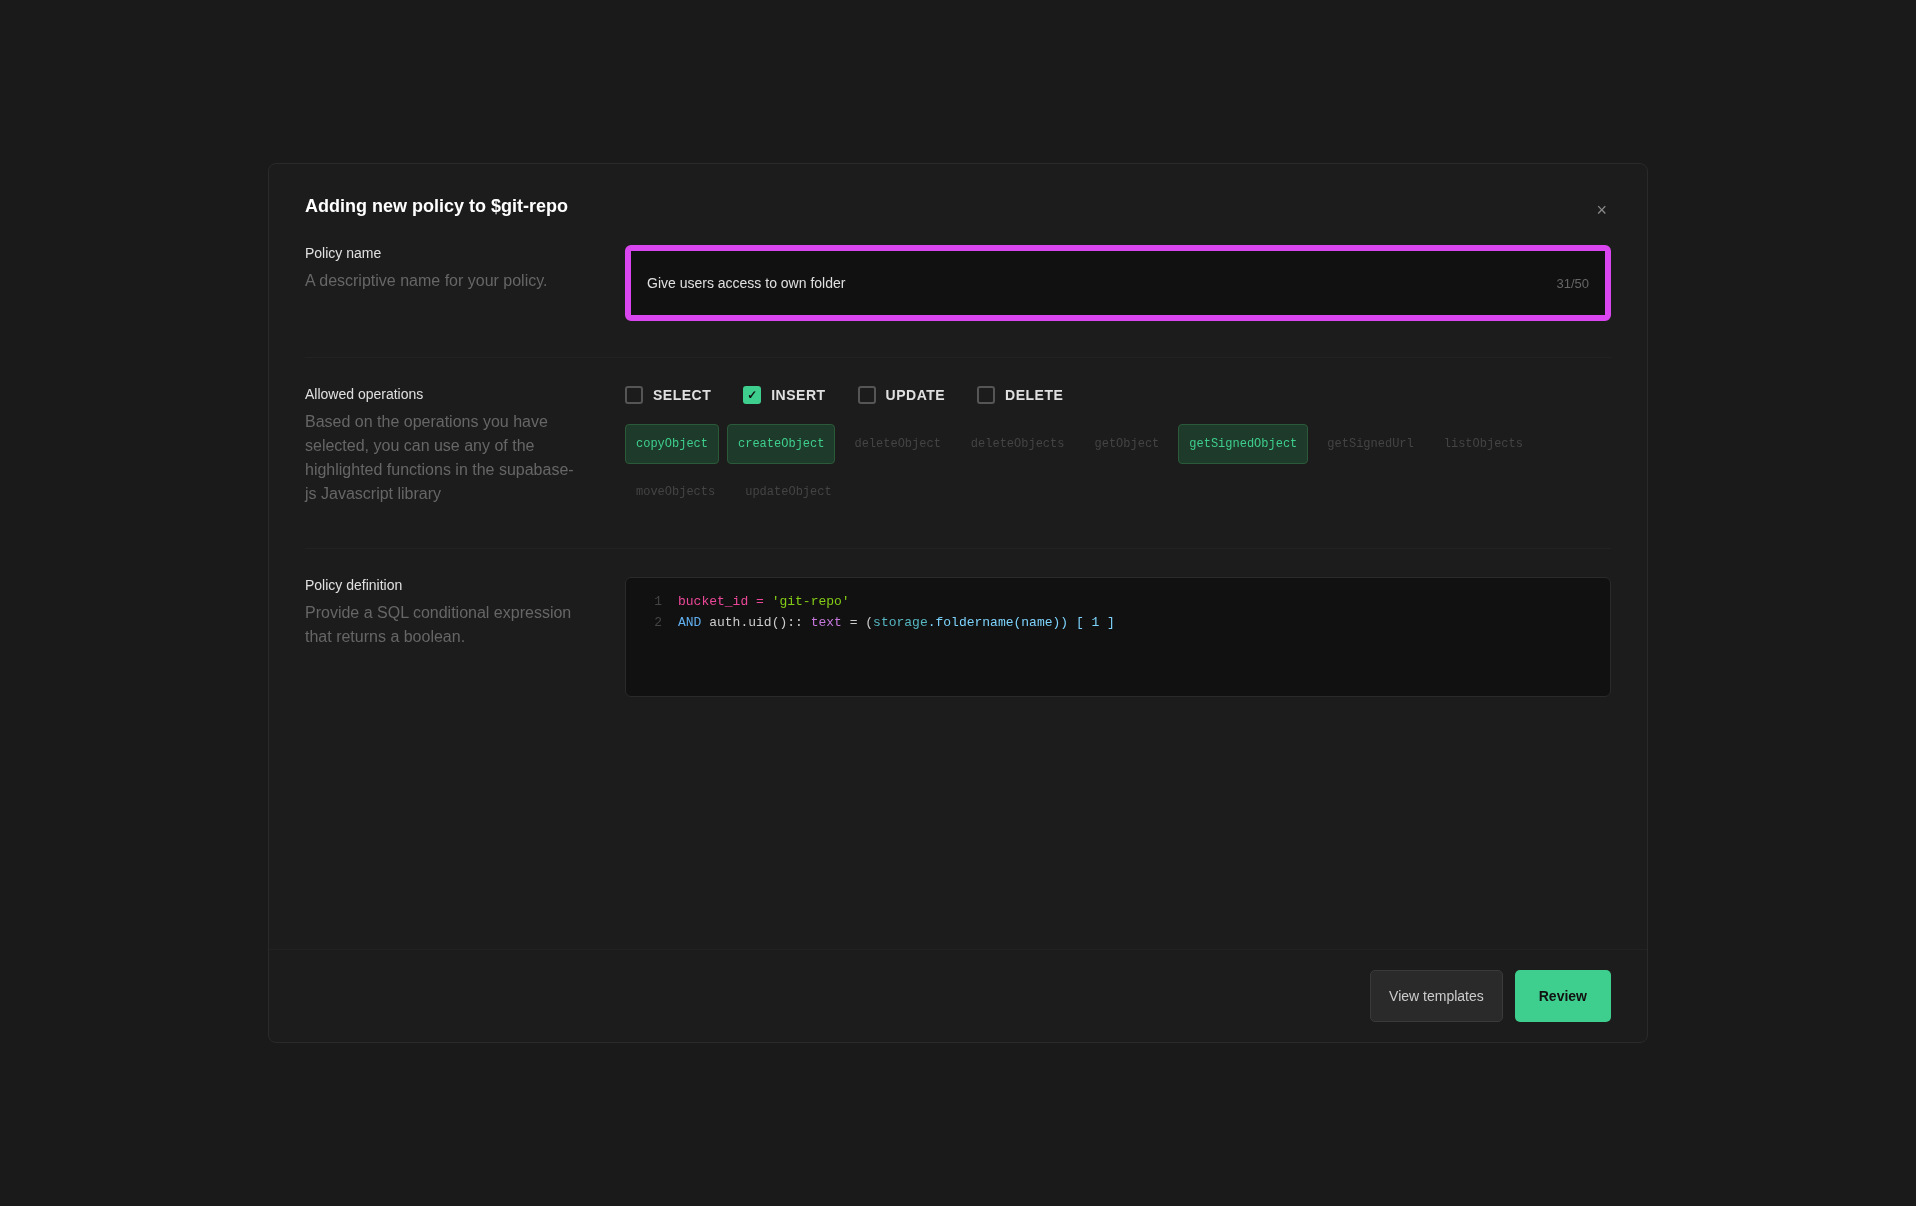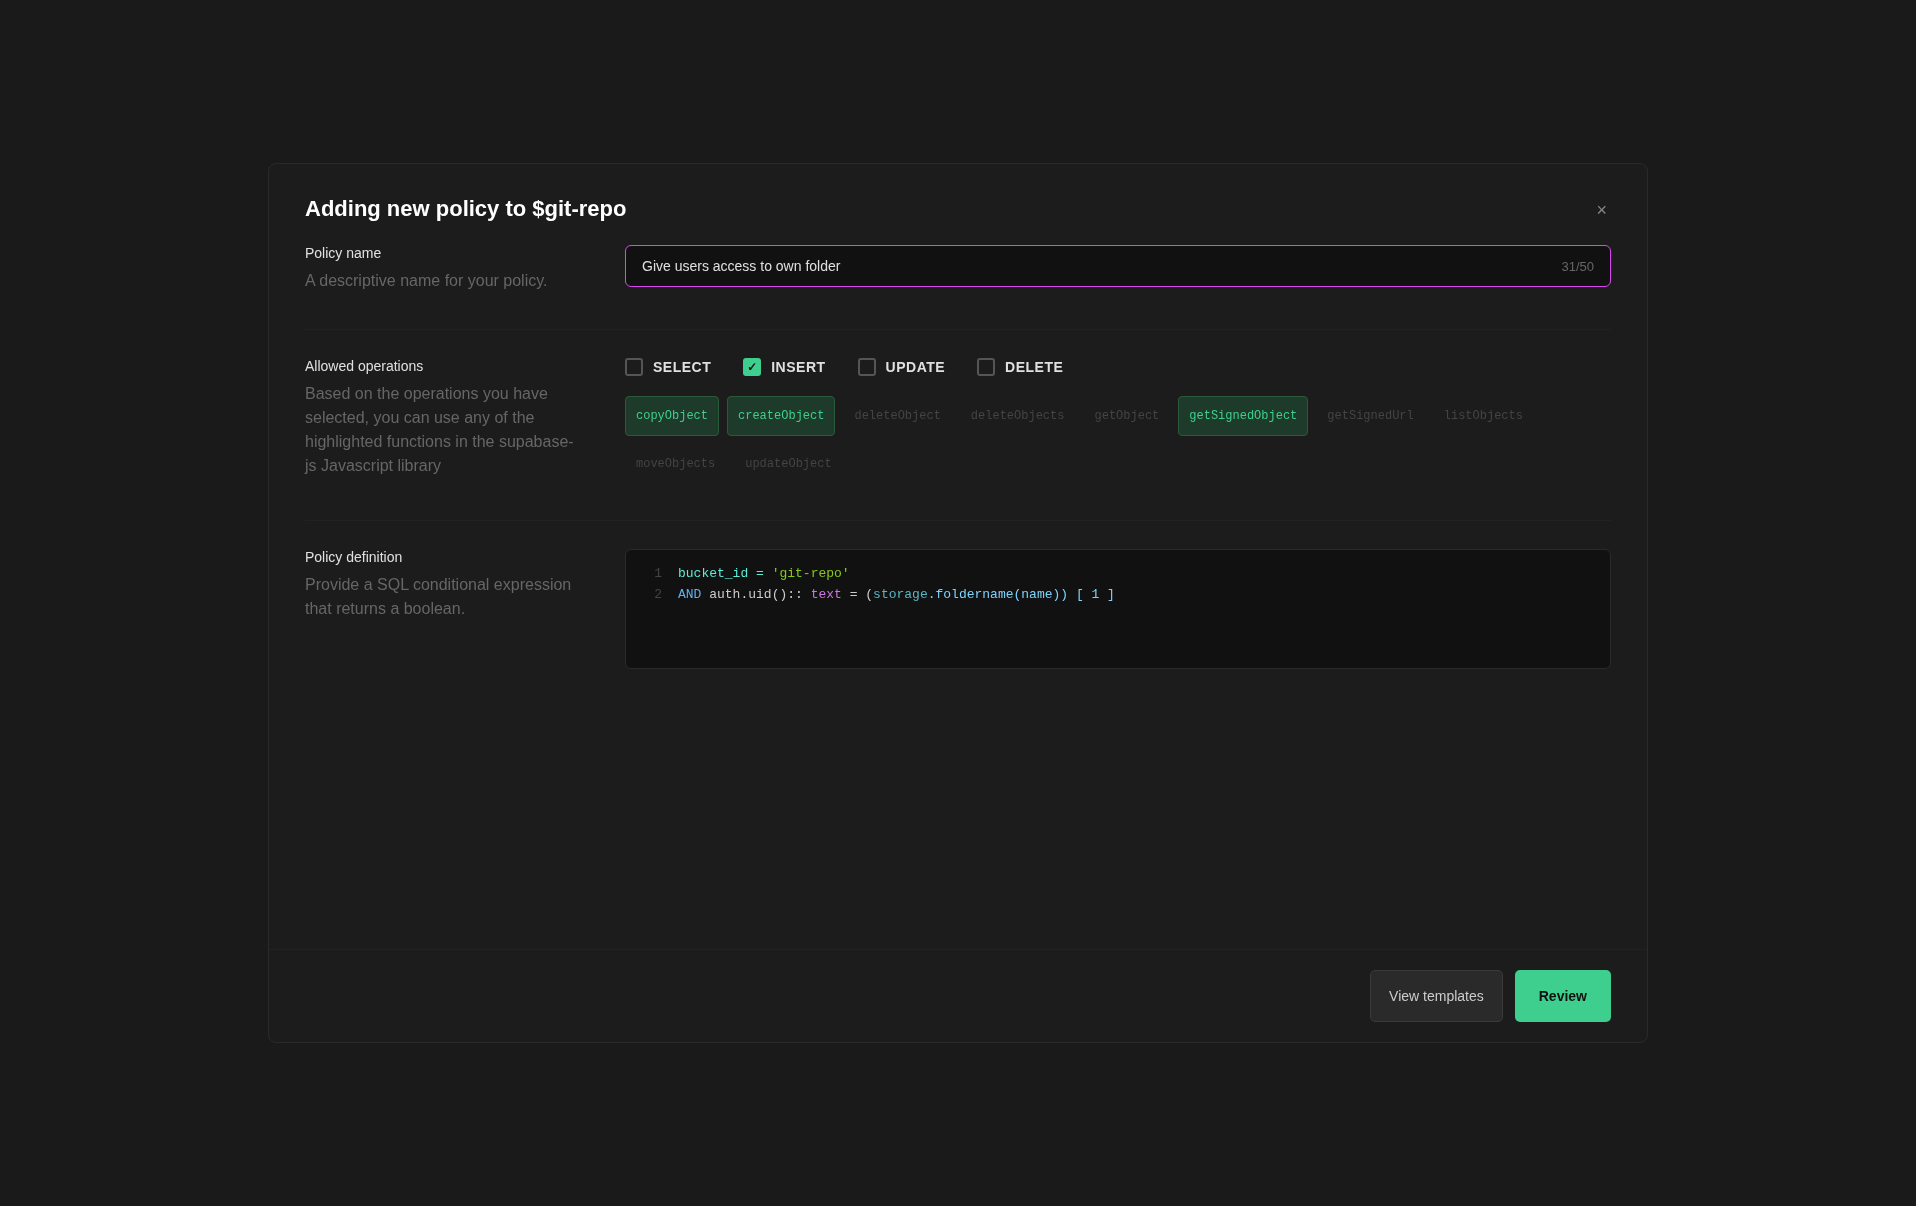--- a/index.html
+++ b/index.html
@@ -30,21 +30,21 @@
 
     .modal-header {
       padding: 32px 36px 20px 36px;
       display: flex;
       justify-content: space-between;
       align-items: flex-start;
     }
 
     .modal-title {
       color: #ffffff;
-      font-size: 22px;
+      font-size: 18px;
       font-weight: 600;
     }
 
     .close-btn {
       background: none;
       border: none;
       cursor: pointer;
       color: #888;
       font-size: 18px;
       padding: 4px;
@@ -84,23 +84,23 @@
     }
 
     .section-content {
       flex: 1;
     }
 
     
     .policy-name-input {
       width: 100%;
       background: #111;
-      border: 1px solid #d946ef;
+      border: 6px solid #d946ef;
       border-radius: 6px;
-      padding: 12px 16px;
+      padding: 24px 16px;
       color: #e0e0e0;
       font-size: 14px;
       display: flex;
       align-items: center;
       justify-content: space-between;
     }
 
     .policy-name-input input {
       background: none;
       border: none;
@@ -352,21 +352,21 @@
       <div class="section-label">
         <div class="section-title">Policy definition</div>
         <div class="section-desc">Provide a SQL conditional expression that returns a boolean.</div>
       </div>
       <div class="section-content">
         <div class="code-editor">
 
           <div class="code-line">
             <span class="line-num">1</span>
             <span class="code-content">
-              <span style="color:#5eead4;">bucket_id = </span><span class="code-string">'git-repo'</span>
+              <span style="color:#ec4899;">bucket_id = </span><span class="code-string">'git-repo'</span>
             </span>
           </div>
 
           <div class="code-line">
             <span class="line-num">2</span>
             <span class="code-content">
               <span class="code-keyword">AND </span><span style="color:#ccc;">auth.uid():: </span><span class="code-text-keyword">text</span><span style="color:#ccc;"> = (</span><span class="code-function">storage</span><span style="color:#7dd3fc;">.foldername(name)) [ 1 ]</span>
             </span>
           </div>
 

